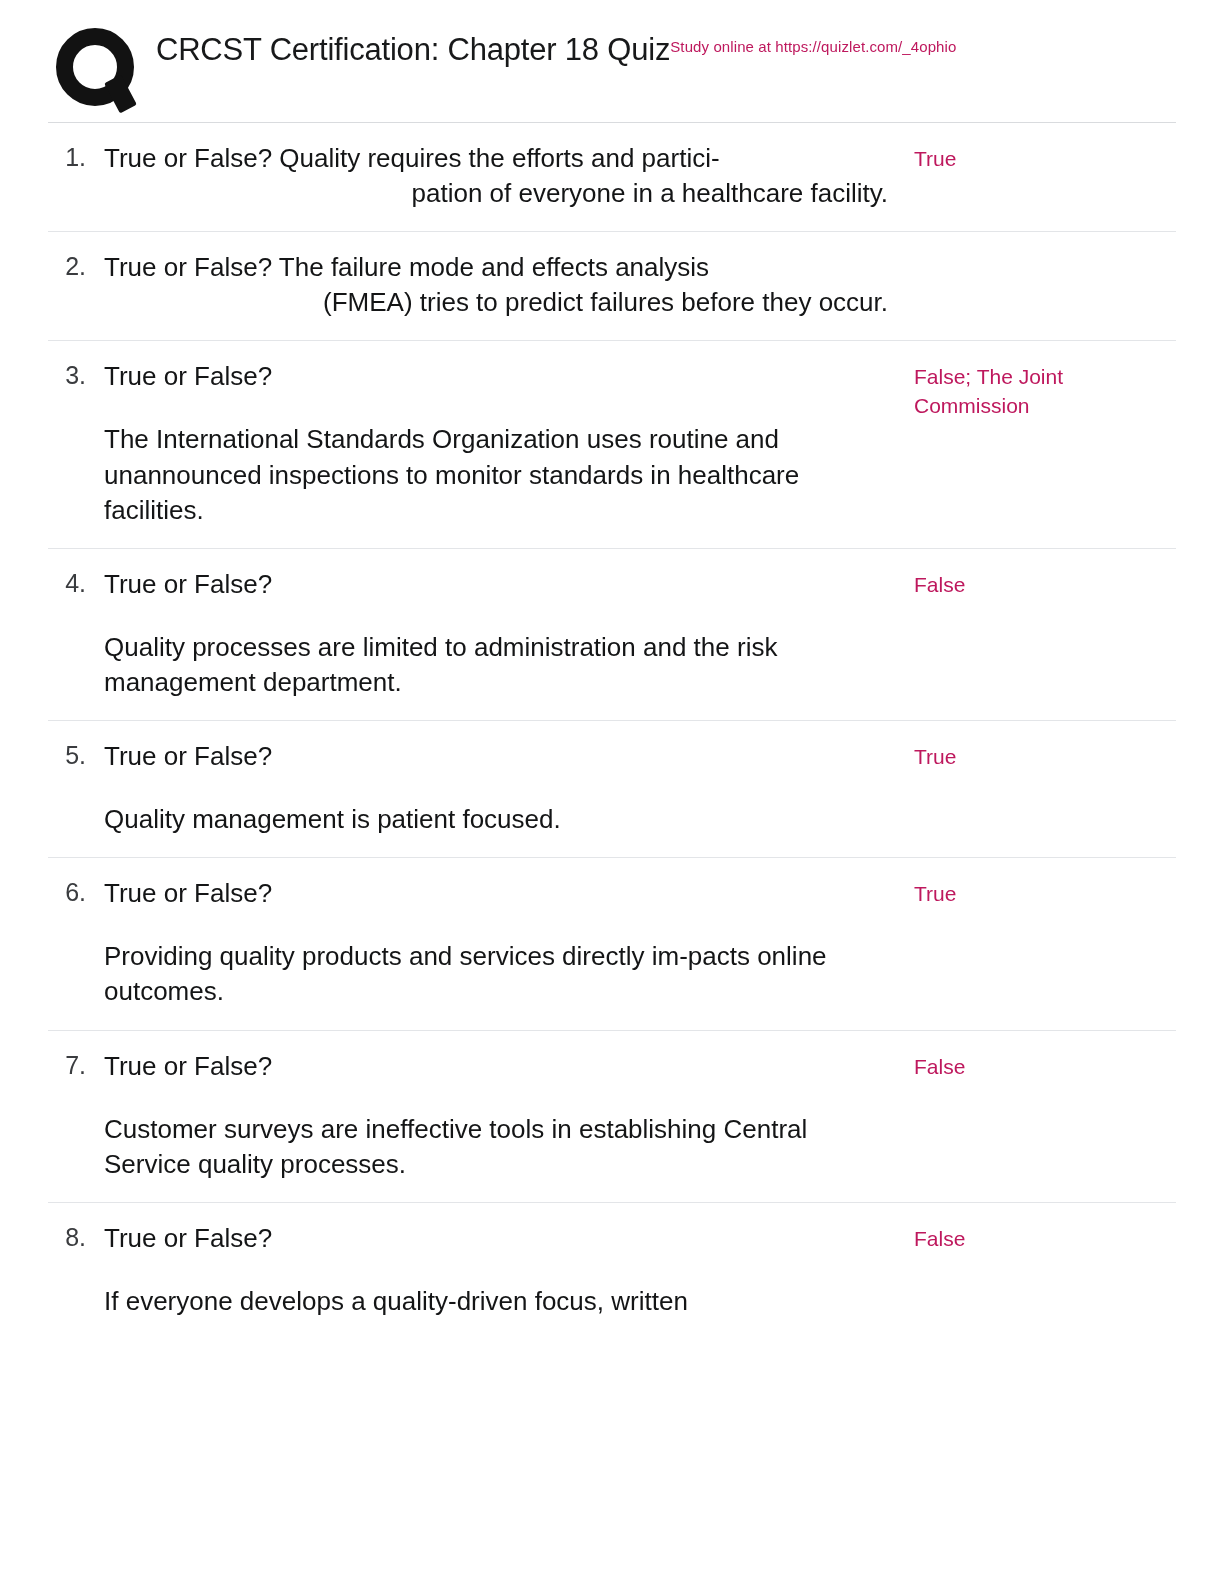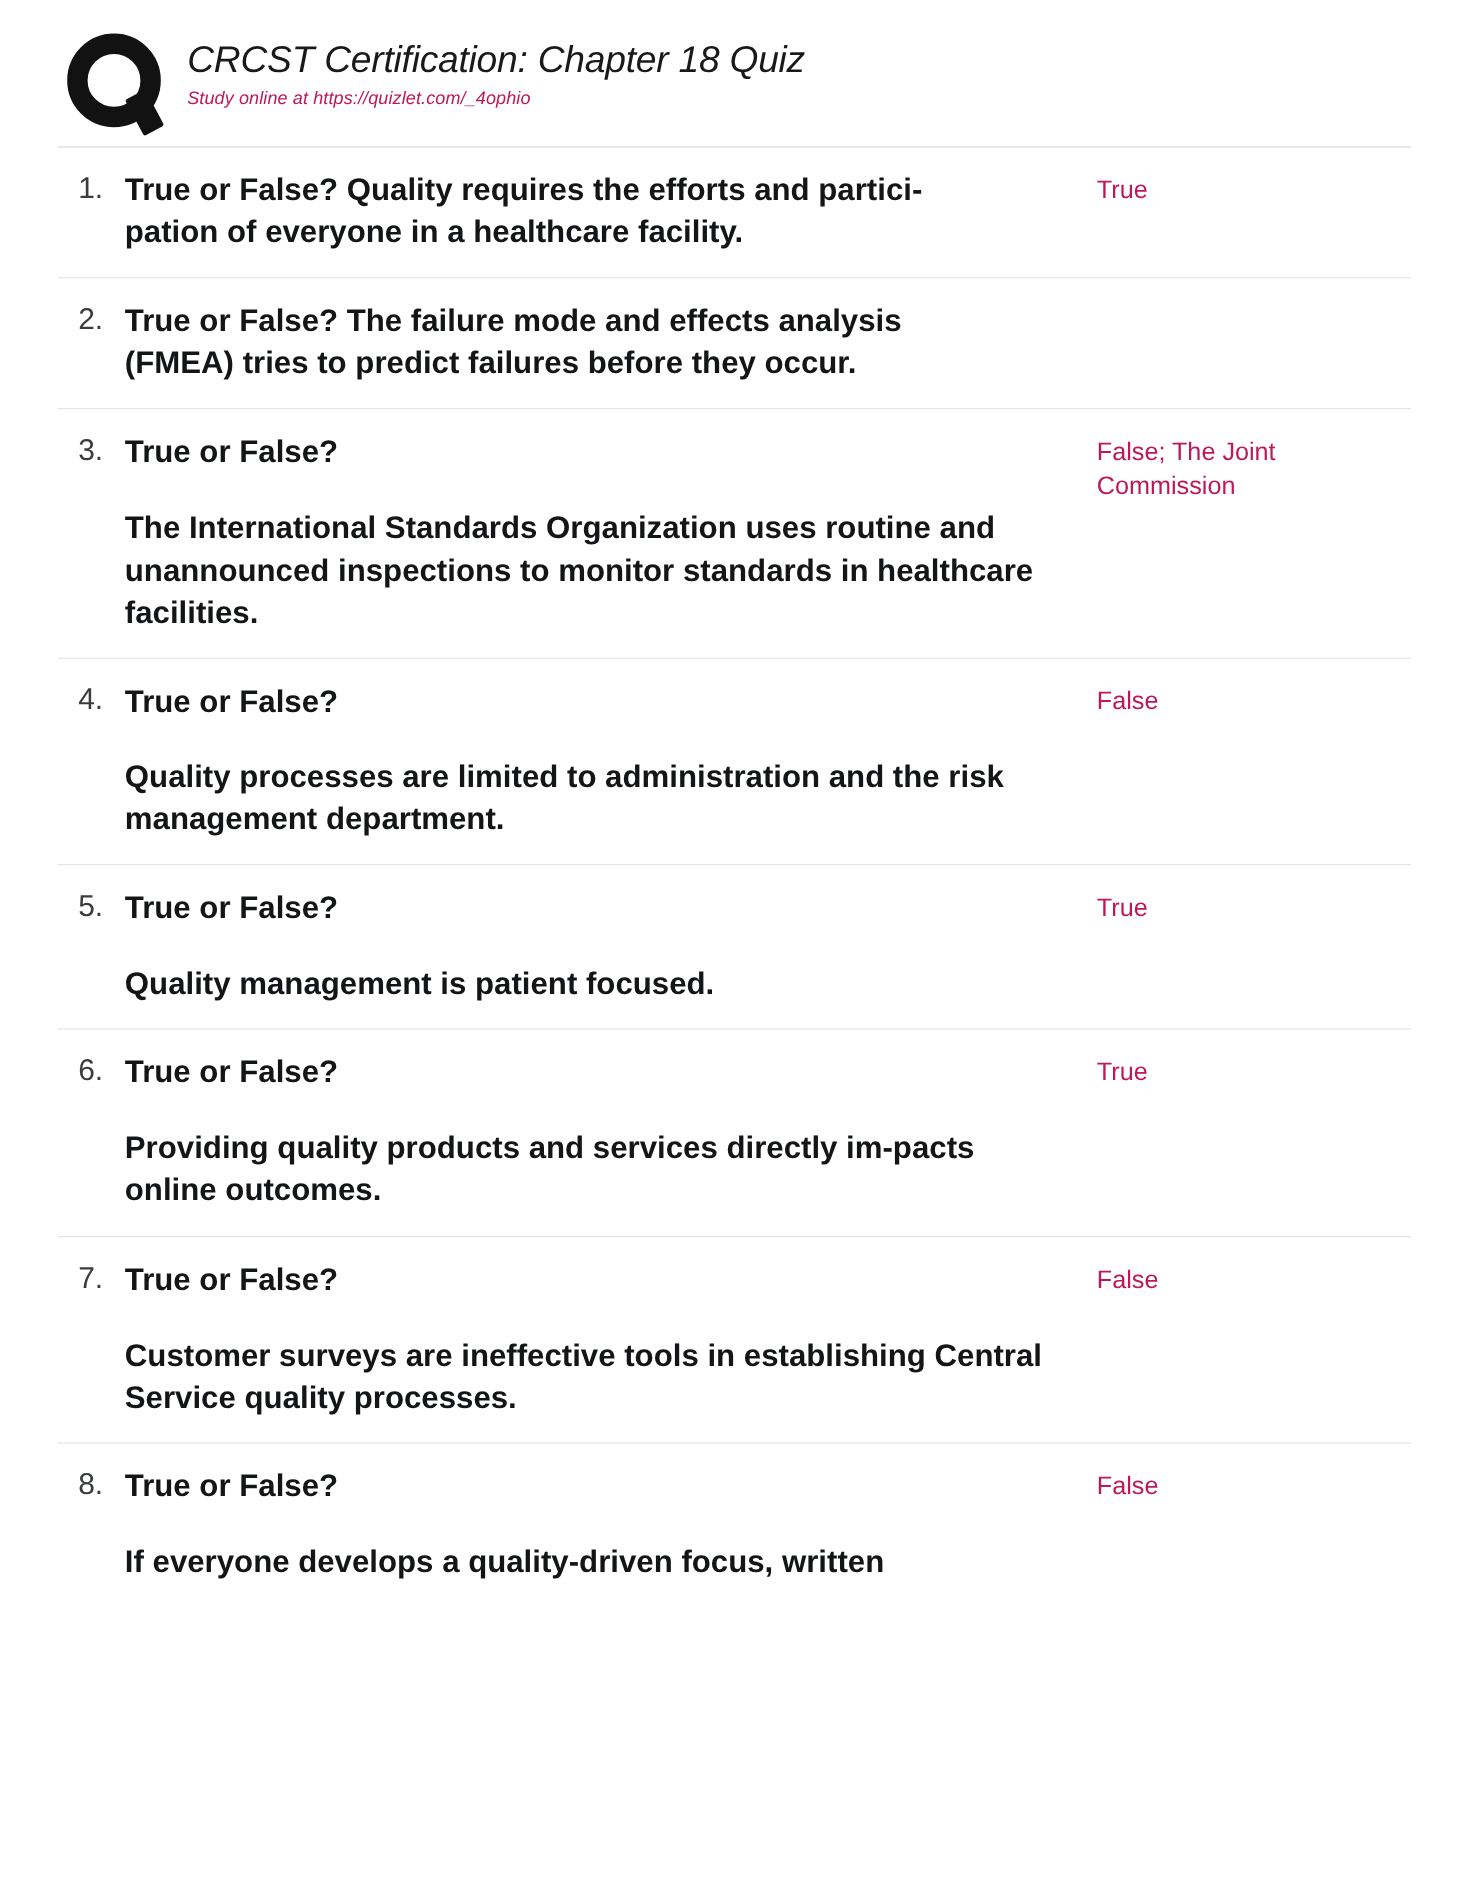--- a/index.html
+++ b/index.html
@@ -51,24 +51,23 @@
     width: 19px;
     height: 34px;
     background: #121212;
     right: 4px;
     bottom: -5px;
     transform: rotate(-28deg);
     border-radius: 2px;
   }
   .header-text {
     display: flex;
-    flex-direction: column;
+    flex-direction: row;
     justify-content: space-between;
     padding-top: 6px;
-    font-style: italic;
   }
   .doc-title {
     font-size: 31px;
     line-height: 1.15;
     color: #18191a;
     font-weight: 400;
     letter-spacing: -0.2px;
   }
   .doc-sub {
     font-size: 15px;
@@ -100,31 +99,32 @@
     font-weight: 400;
   }
   .term {
     flex: 0 0 810px;
     max-width: 810px;
     font-size: 26px;
     line-height: 1.35;
     color: #141516;
     padding-right: 26px;
     box-sizing: border-box;
-    font-weight: 700;
+    font-weight: 400;
   }
   .term .lead {
     display: block;
   }
   .term .body {
     display: block;
     margin-top: 28px;
   }
   .term.compact .body {
     margin-top: 0;
+    text-align: right;
   }
   .def {
     flex: 1 1 auto;
     font-size: 21px;
     line-height: 1.35;
     color: #be185d;
     padding-top: 4px;
     word-wrap: break-word;
   }
 

